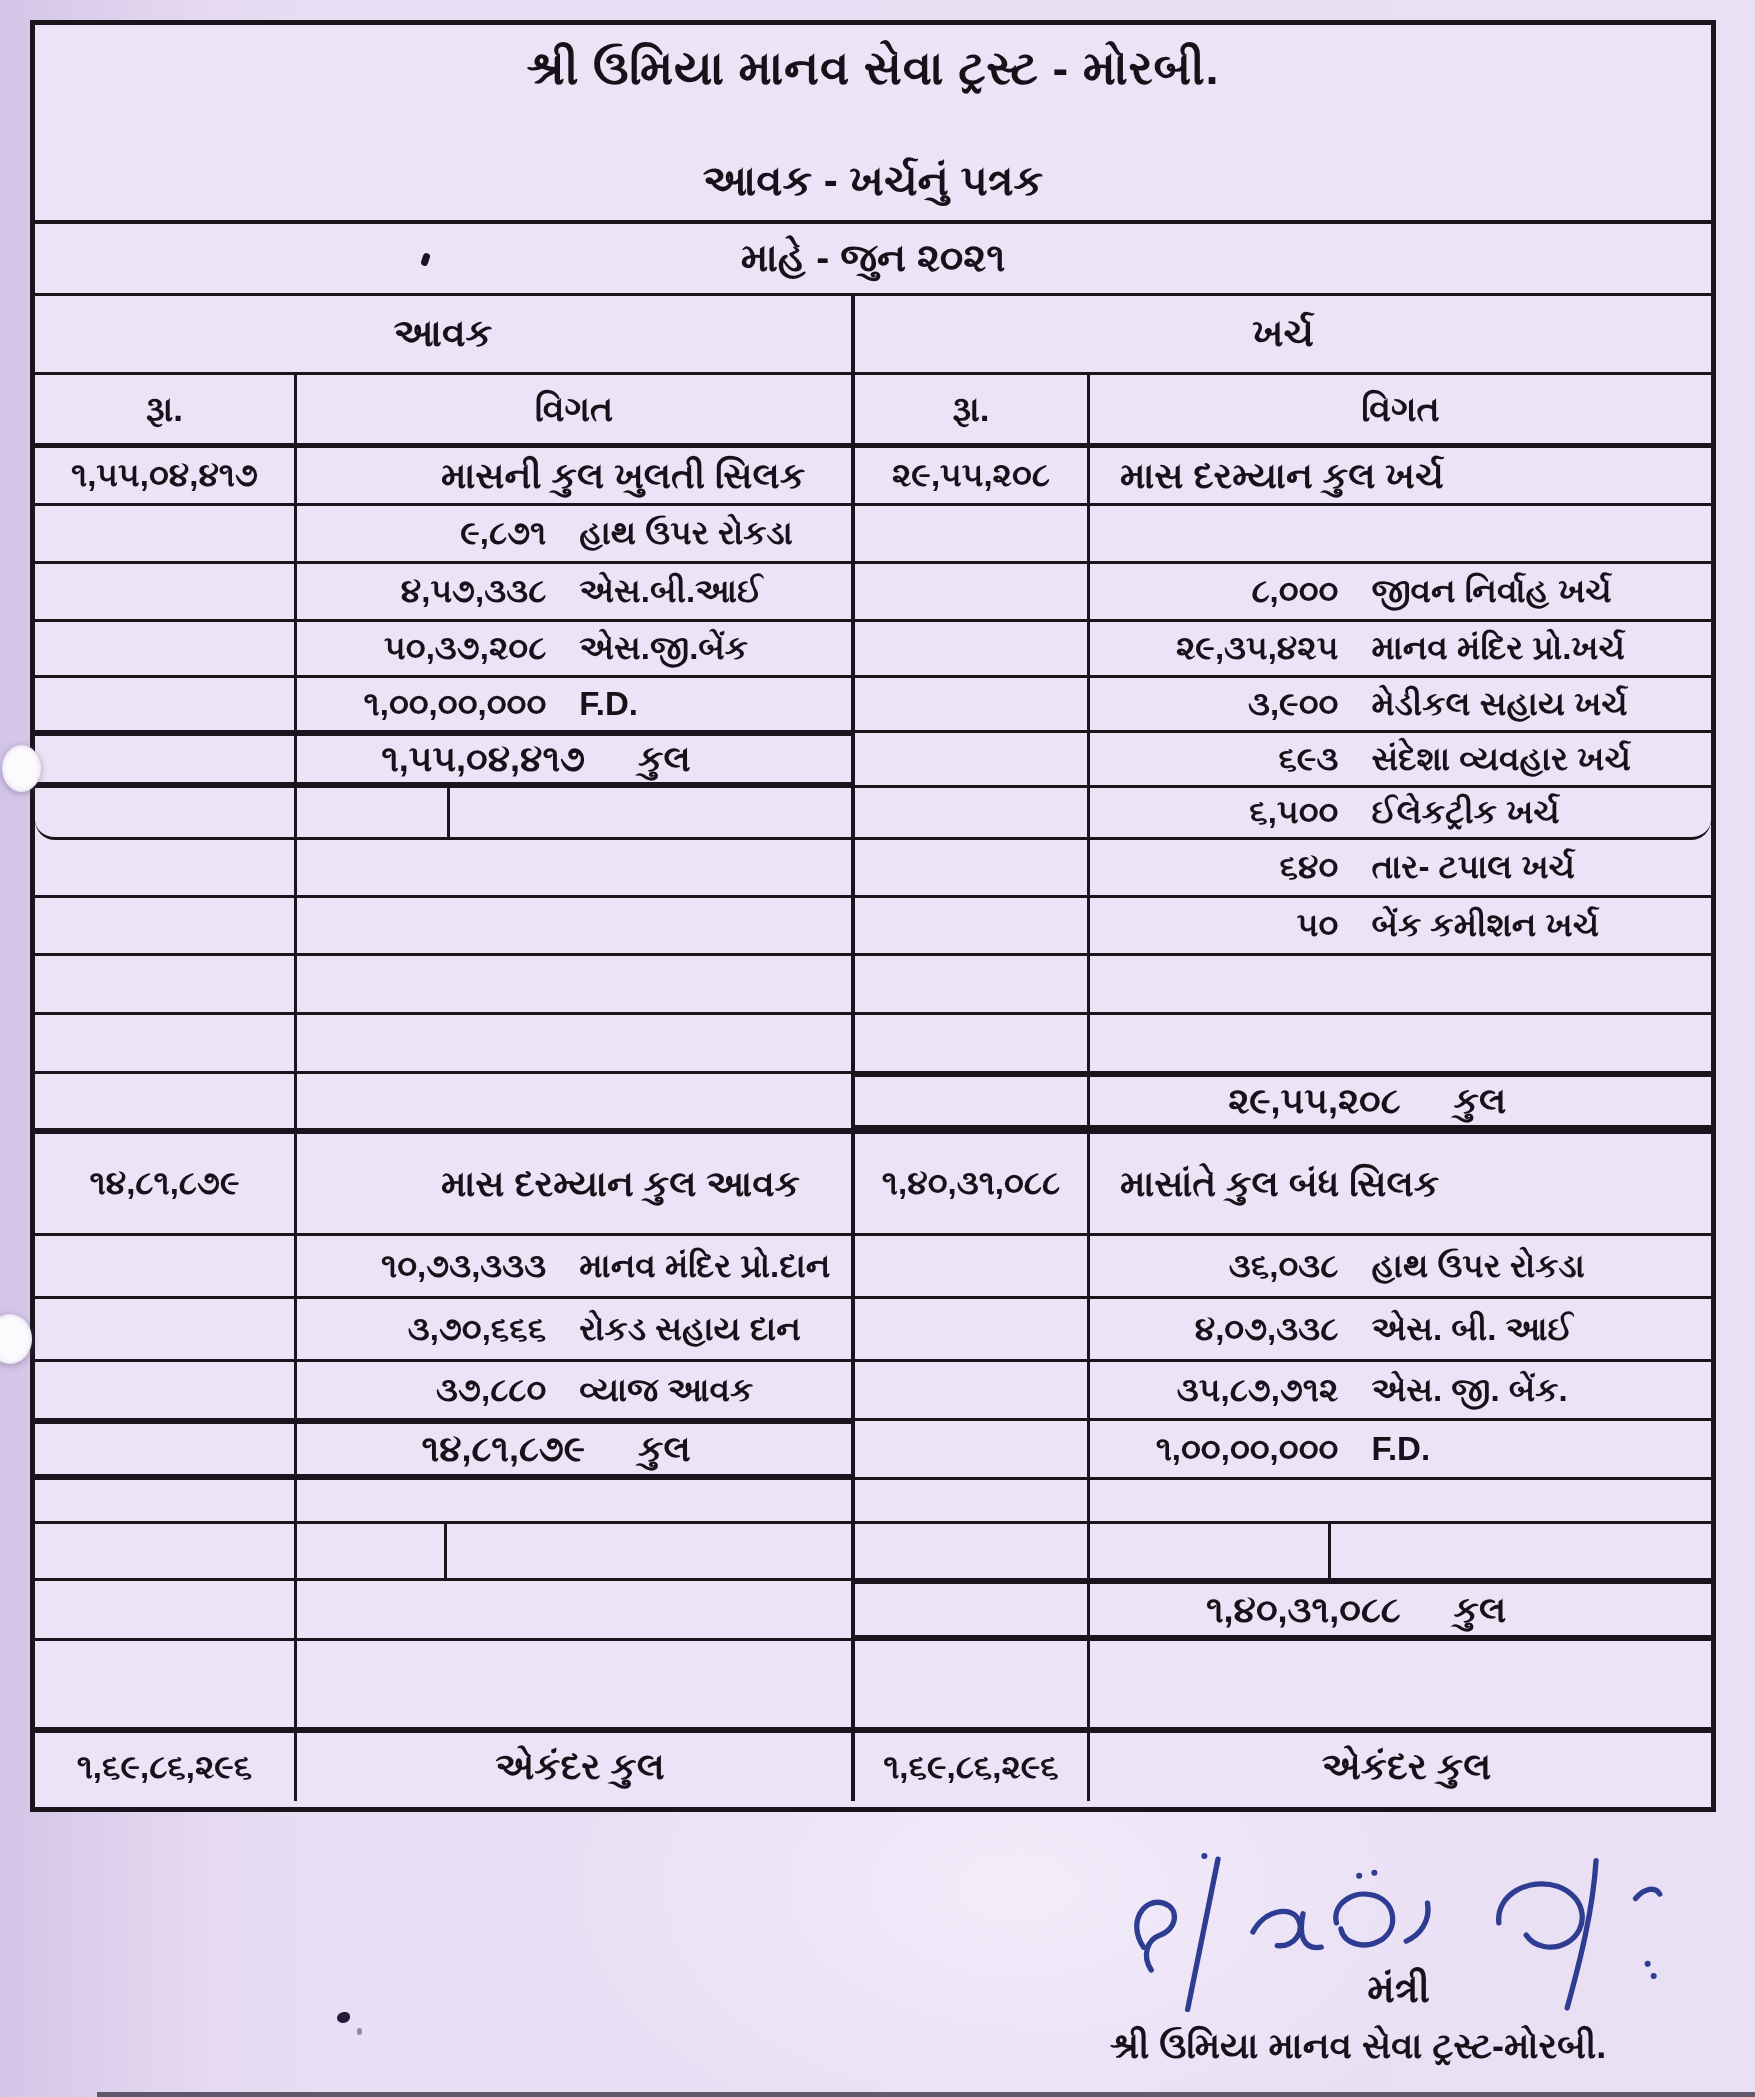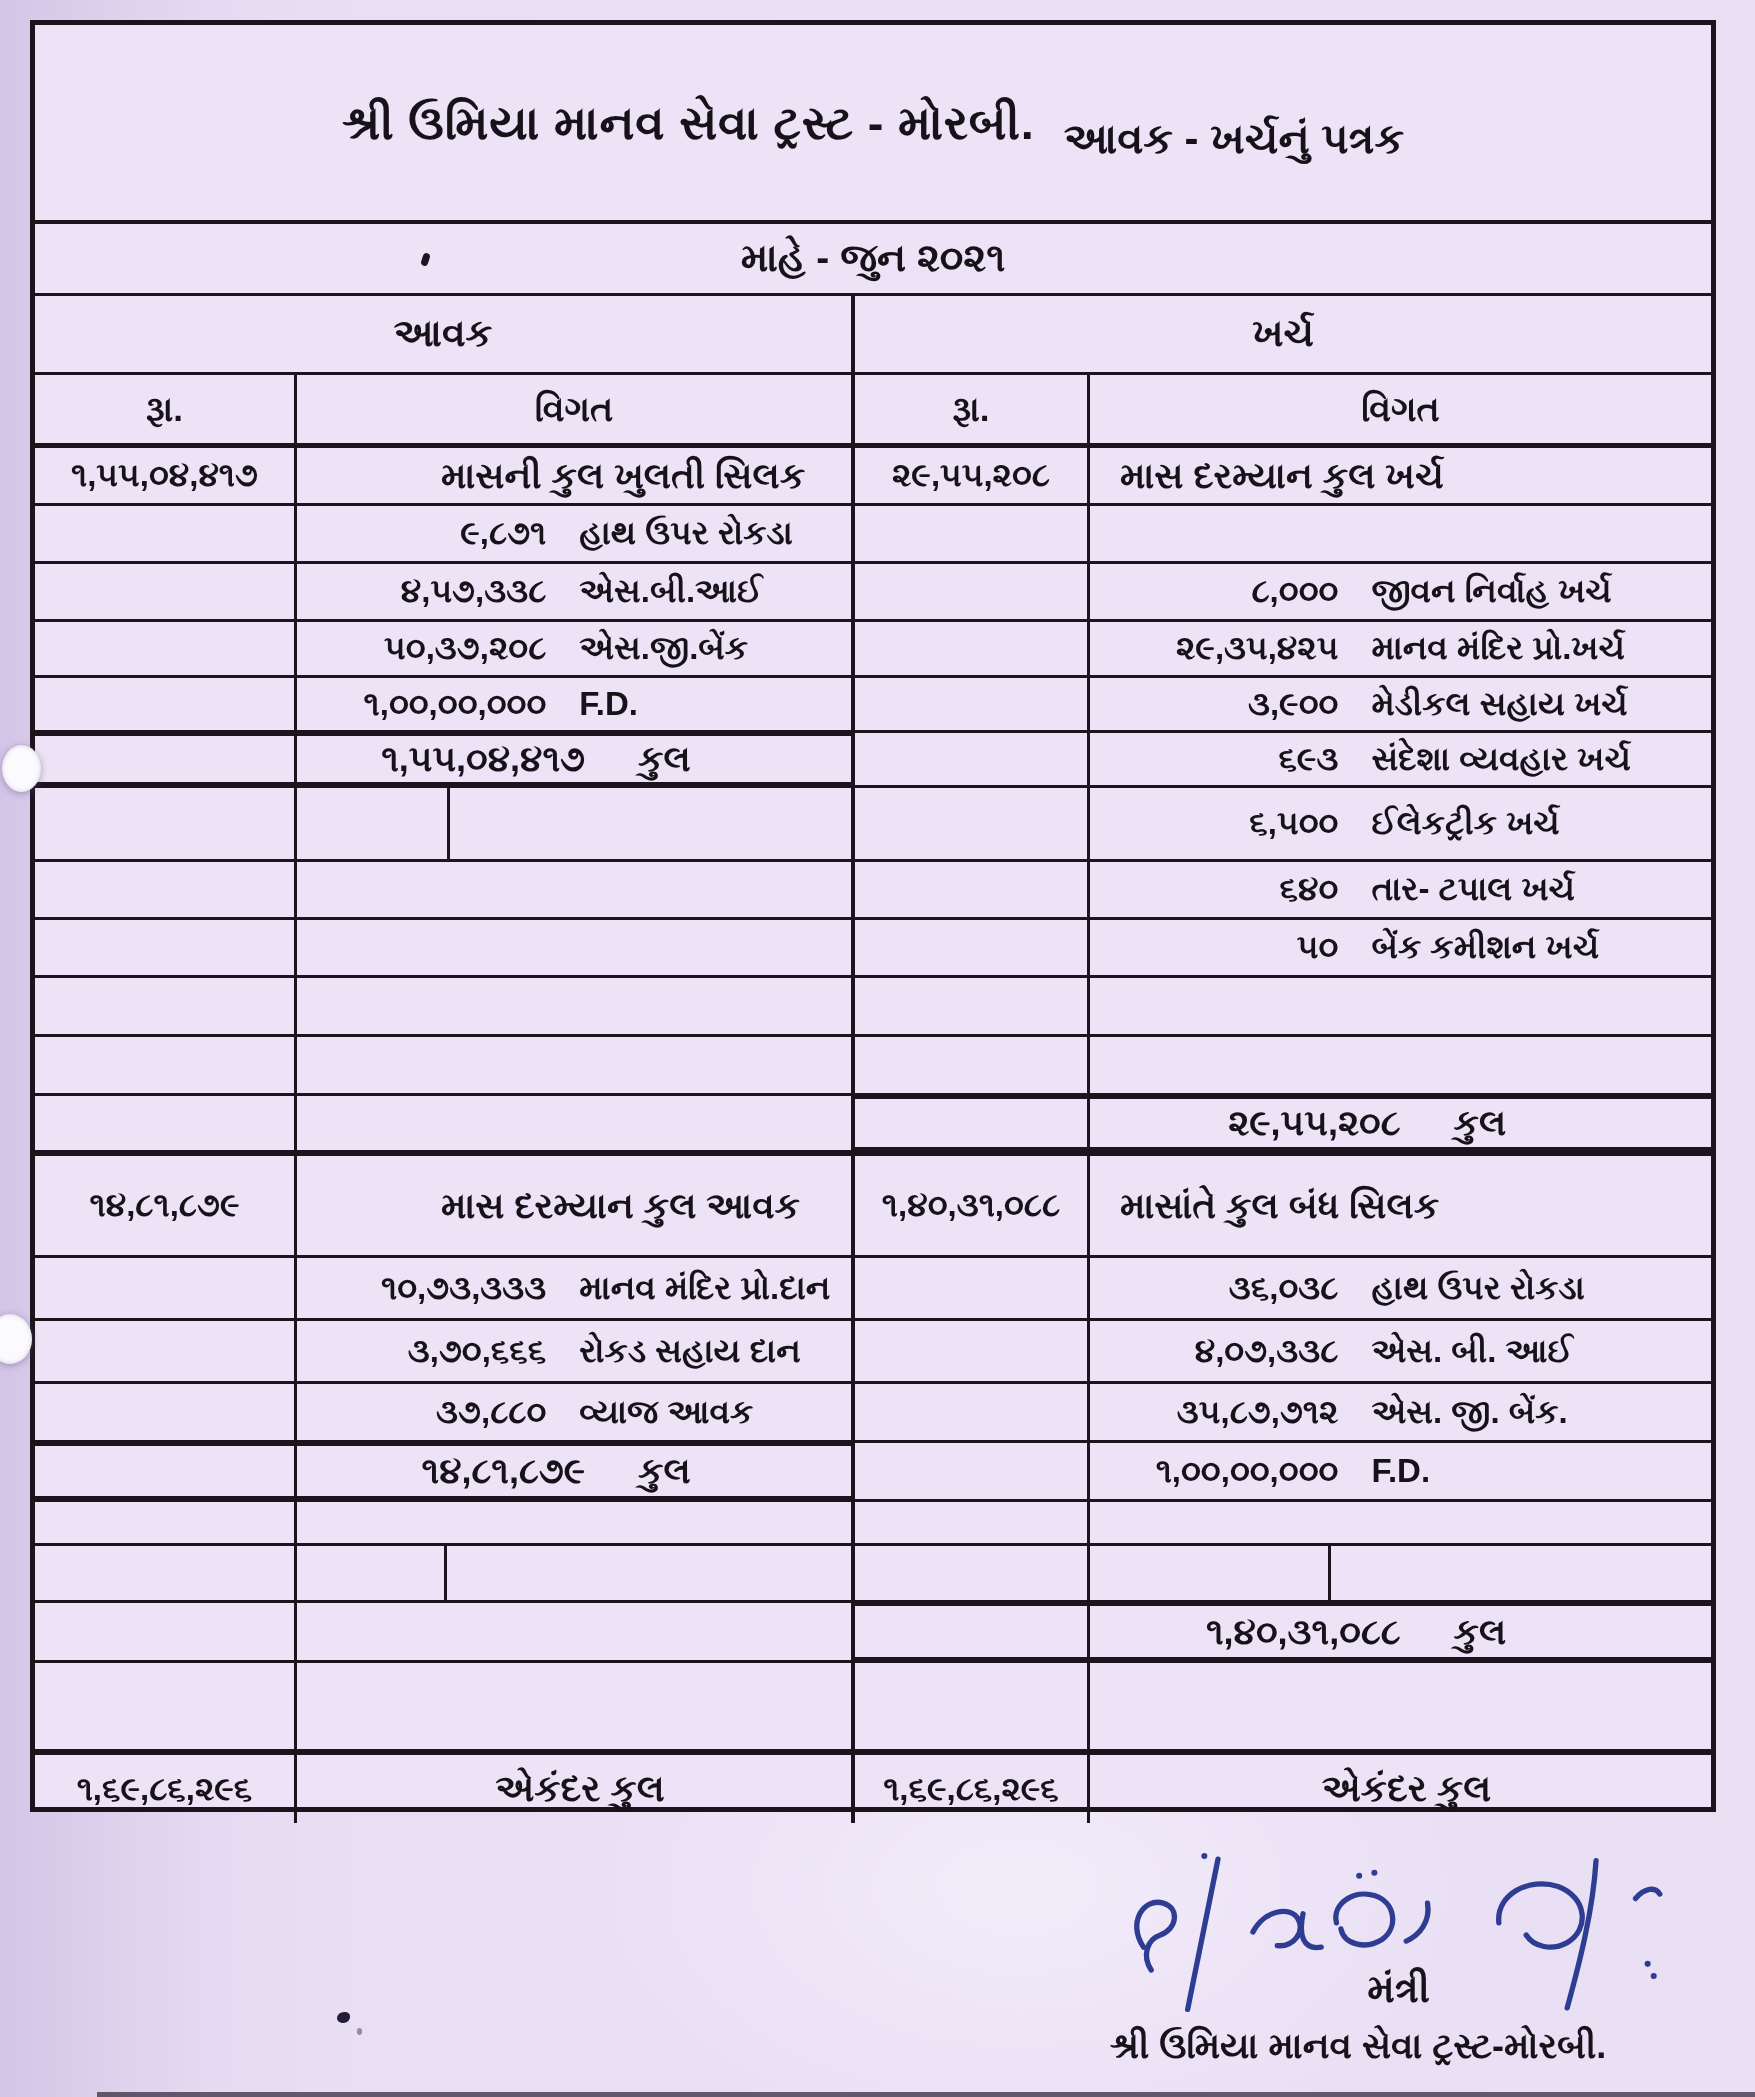--- a/index.html
+++ b/index.html
@@ -32,21 +32,21 @@
     border:5.3px solid var(--line);
     background:var(--table-bg);
     display:flex;flex-direction:column;
   }
   .trow{display:flex;box-sizing:border-box;border-bottom:3.8px solid var(--line);flex:0 0 auto;}
   .trow:last-child{border-bottom:none;}
   .thick-top{border-top:3px solid var(--line);}
   .cell{box-sizing:border-box;position:relative;display:flex;align-items:center;overflow:hidden;}
   
   .row-title{height:199px;border-bottom:4.6px solid var(--line);
-    display:flex;flex-direction:row;align-items:center;justify-content:center;gap:29px;}
+    display:flex;flex-direction:column;align-items:center;justify-content:center;gap:29px;}
   .doc-title{font-size:47px;font-weight:bold;letter-spacing:0.8px;}
   .doc-subtitle{font-size:42px;font-weight:bold;margin-top:32px;}
   .row-month{height:72px;display:flex;align-items:center;justify-content:center;}
   .doc-month{font-size:39px;font-weight:bold;}
   .row-sections{height:79px;}
   .sec{justify-content:center;font-size:38px;font-weight:bold;}
   .sec.left{width:820px;border-right:4.6px solid var(--line);}
   .sec.right{flex:1;}
   .row-colhdr{height:73px;border-bottom:5.3px solid var(--line);}
   .colhdr{justify-content:center;font-size:35px;font-weight:bold;}
@@ -199,21 +199,21 @@
               <div class="lbl">કુલ</div>
             </div>
           </div>
           <div class="cell rs right"></div>
           <div class="cell det right">
             <div class="detwrap">
               <div class="amt">૬૯૩</div>
               <div class="lbl">સંદેશા વ્યવહાર ખર્ચ</div>
             </div>
           </div>
-        </div><div class="trow" style="height: 74px;">
+        </div><div class="trow" style="height: 52px; border-radius: 20px;">
           <div class="cell rs left"></div>
           <div class="cell det left">
             <div class="subdiv" style="width: 27%;"></div>
           </div>
           <div class="cell rs right"></div>
           <div class="cell det right">
             <div class="detwrap">
               <div class="amt">૬,૫૦૦</div>
               <div class="lbl">ઈલેકટ્રીક ખર્ચ</div>
             </div>

